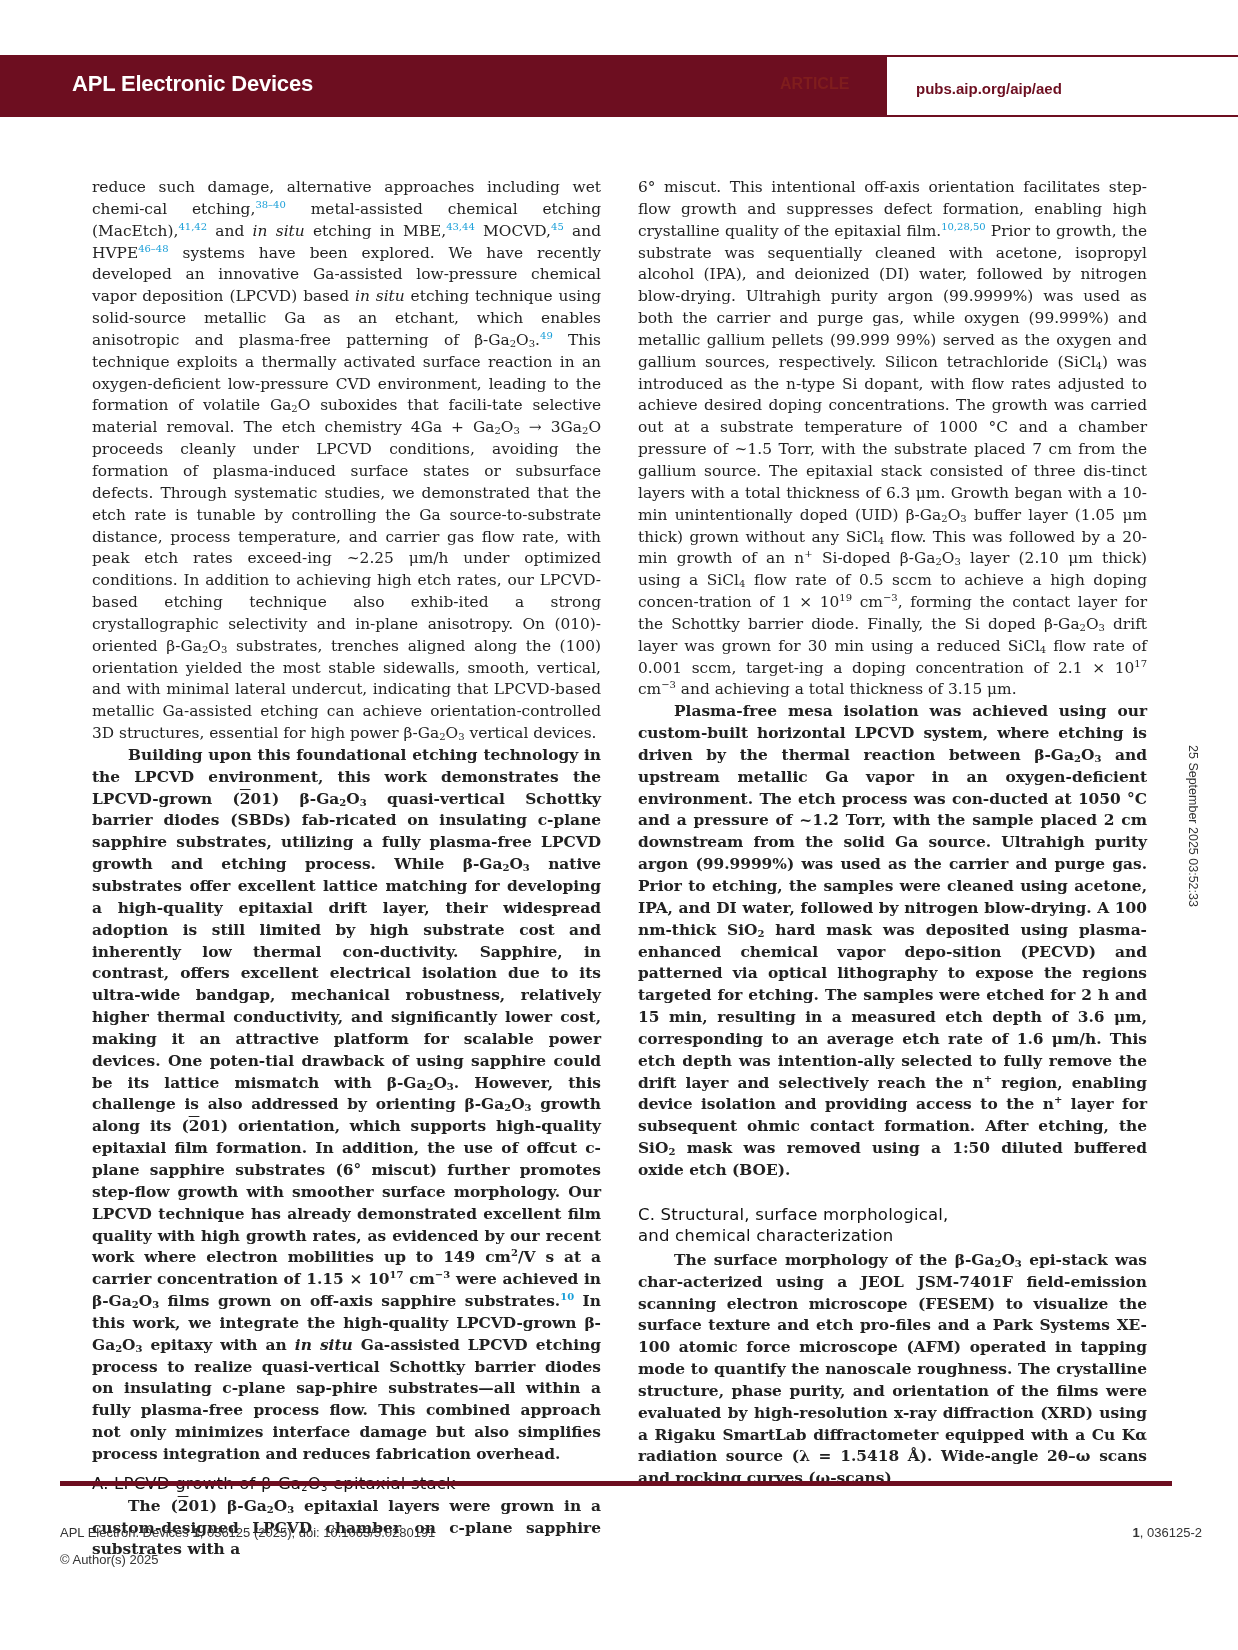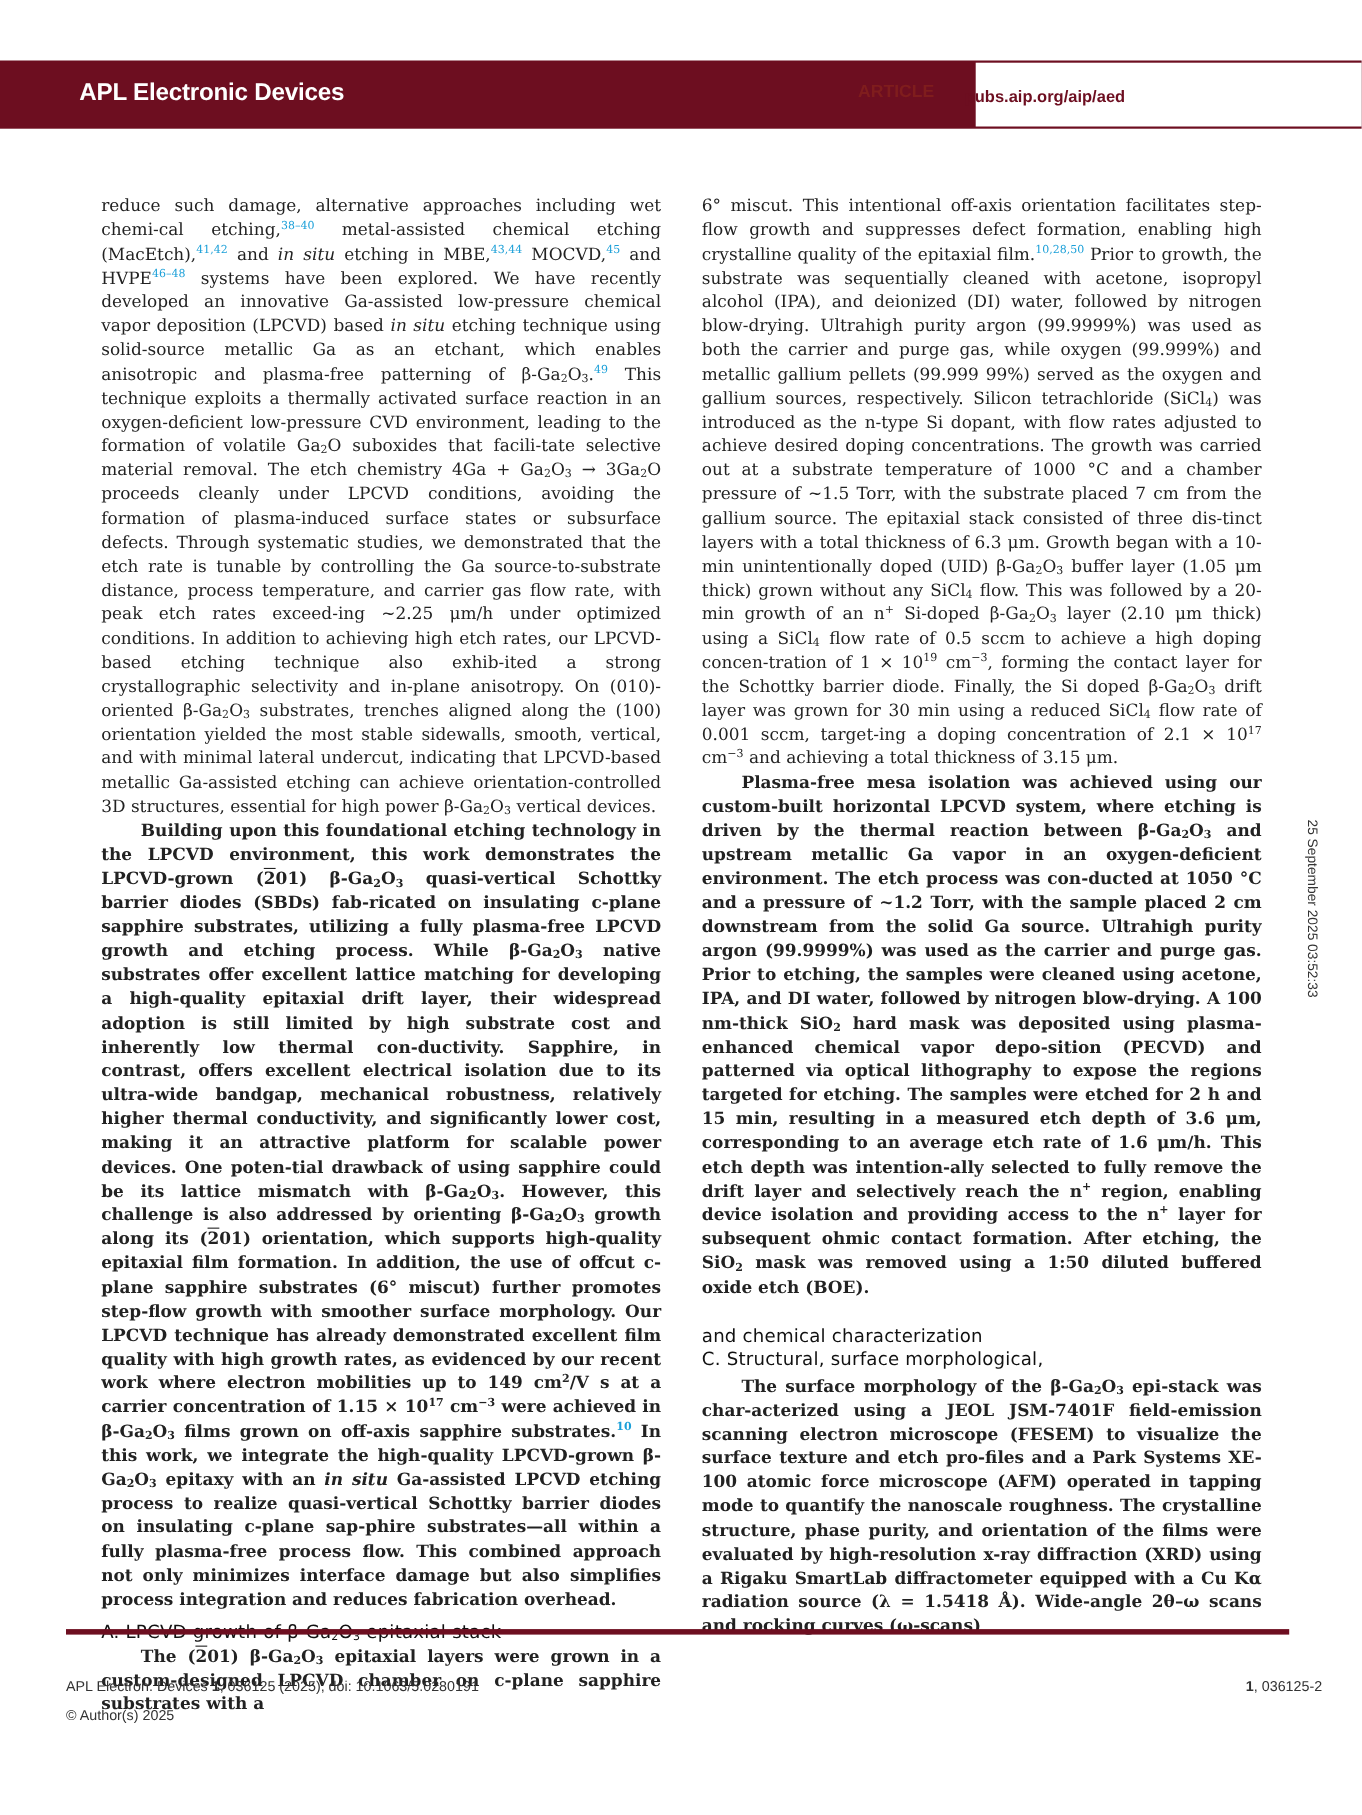--- a/index.html
+++ b/index.html
@@ -1,21 +1,21 @@
 <!DOCTYPE html>
 <html><head>
 <meta charset="utf-8">
 <style>
   * { box-sizing: border-box; margin: 0; padding: 0; }
   body { width: 1238px; height: 1650px; background: #ffffff; position: relative; overflow: hidden; font-family: "DejaVu Serif", serif; color: #222; }
   .header-band { position: absolute; left: 0; top: 55px; width: 1238px; height: 62px; background: #6d0e20; }
   .journal-title { position: absolute; left: 72px; top: 71px; font-family: "Liberation Sans", sans-serif; font-weight: bold; font-size: 22px; color: #ffffff; letter-spacing: -0.2px; }
   .article-label { position: absolute; left: 780px; top: 75px; font-family: "Liberation Sans", sans-serif; font-weight: bold; font-size: 16px; color: #7f1d1d; }
   .url-box { position: absolute; left: 887px; top: 57px; width: 351px; height: 58px; background: #ffffff; }
-  .url-text { position: absolute; left: 877px; top: 80px; font-family: "Liberation Sans", sans-serif; font-weight: bold; font-size: 15px; color: #6d0e20; }
+  .url-text { position: absolute; left: 916px; top: 80px; font-family: "Liberation Sans", sans-serif; font-weight: bold; font-size: 15px; color: #6d0e20; }
   .col { position: absolute; width: 509px; font-size: 15.4px; line-height: 21.85px; text-align: justify; hyphens: manual; }
   .col-left { left: 92px; top: 177px; }
   .col-right { left: 638px; top: 177px; }
   .col p { margin: 0; }
   .indent { text-indent: 36px; font-weight: bold; }
   .ref { color: #1a9fd8; font-size: 10px; vertical-align: 6px; line-height: 0; }
   sub { font-size: 10px; vertical-align: -2px; line-height: 0; }
   sup { font-size: 10px; vertical-align: 6px; line-height: 0; }
   .ov { text-decoration: overline; }
   .sec-head { font-family: "DejaVu Sans", sans-serif; font-size: 16.5px; line-height: 21px; color: #111; font-weight: 500; letter-spacing: 0.2px; }
@@ -51,22 +51,22 @@
   <p class="indent"><span>The (</span><span class="ov">2</span><span>01) β-Ga</span><sub>2</sub><span>O</span><sub>3</sub><span> epitaxial layers were grown in a custom-designed LPCVD chamber on c-plane sapphire substrates with a</span></p>
 </div>
 
 <div class="col col-right">
   <p><span>6° miscut. This intentional off-axis orientation facilitates step-flow growth and suppresses defect formation, enabling high crystalline quality of the epitaxial film.</span><sup class="ref">10,28,50</sup><span> Prior to growth, the substrate was sequentially cleaned with acetone, isopropyl alcohol (IPA), and deionized (DI) water, followed by nitrogen blow-drying. Ultrahigh purity argon (99.9999%) was used as both the carrier and purge gas, while oxygen (99.999%) and metallic gallium pellets (99.999 99%) served as the oxygen and gallium sources, respectively. Silicon tetrachloride (SiCl</span><sub>4</sub><span>) was introduced as the n-type Si dopant, with flow rates adjusted to achieve desired doping concentrations. The growth was carried out at a substrate temperature of 1000 °C and a chamber pressure of ~1.5 Torr, with the substrate placed 7 cm from the gallium source. The epitaxial stack consisted of three dis-tinct layers with a total thickness of 6.3 μm. Growth began with a 10-min unintentionally doped (UID) β-Ga</span><sub>2</sub><span>O</span><sub>3</sub><span> buffer layer (1.05 μm thick) grown without any SiCl</span><sub>4</sub><span> flow. This was followed by a 20-min growth of an n</span><sup>+</sup><span> Si-doped β-Ga</span><sub>2</sub><span>O</span><sub>3</sub><span> layer (2.10 μm thick) using a SiCl</span><sub>4</sub><span> flow rate of 0.5 sccm to achieve a high doping concen-tration of 1 × 10</span><sup>19</sup><span> cm</span><sup>−3</sup><span>, forming the contact layer for the Schottky barrier diode. Finally, the Si doped β-Ga</span><sub>2</sub><span>O</span><sub>3</sub><span> drift layer was grown for 30 min using a reduced SiCl</span><sub>4</sub><span> flow rate of 0.001 sccm, target-ing a doping concentration of 2.1 × 10</span><sup>17</sup><span> cm</span><sup>−3</sup><span> and achieving a total thickness of 3.15 μm.</span></p>
 
 
   <p class="indent"><span>Plasma-free mesa isolation was achieved using our custom-built horizontal LPCVD system, where etching is driven by the thermal reaction between β-Ga</span><sub>2</sub><span>O</span><sub>3</sub><span> and upstream metallic Ga vapor in an oxygen-deficient environment. The etch process was con-ducted at 1050 °C and a pressure of ~1.2 Torr, with the sample placed 2 cm downstream from the solid Ga source. Ultrahigh purity argon (99.9999%) was used as the carrier and purge gas. Prior to etching, the samples were cleaned using acetone, IPA, and DI water, followed by nitrogen blow-drying. A 100 nm-thick SiO</span><sub>2</sub><span> hard mask was deposited using plasma-enhanced chemical vapor depo-sition (PECVD) and patterned via optical lithography to expose the regions targeted for etching. The samples were etched for 2 h and 15 min, resulting in a measured etch depth of 3.6 μm, corresponding to an average etch rate of 1.6 μm/h. This etch depth was intention-ally selected to fully remove the drift layer and selectively reach the n</span><sup>+</sup><span> region, enabling device isolation and providing access to the n</span><sup>+</sup><span> layer for subsequent ohmic contact formation. After etching, the SiO</span><sub>2</sub><span> mask was removed using a 1:50 diluted buffered oxide etch (BOE).</span></p>
 
   <div class="sec-head sec-c">
+      <div>C. Structural, surface morphological,</div>
       <div>and chemical characterization</div>
-      <div>C. Structural, surface morphological,</div>
     </div>
 
   <p class="indent"><span>The surface morphology of the β-Ga</span><sub>2</sub><span>O</span><sub>3</sub><span> epi-stack was char-acterized using a JEOL JSM-7401F field-emission scanning electron microscope (FESEM) to visualize the surface texture and etch pro-files and a Park Systems XE-100 atomic force microscope (AFM) operated in tapping mode to quantify the nanoscale roughness. The crystalline structure, phase purity, and orientation of the films were evaluated by high-resolution x-ray diffraction (XRD) using a Rigaku SmartLab diffractometer equipped with a Cu Kα radiation source (λ = 1.5418 Å). Wide-angle 2θ–ω scans and rocking curves (ω-scans)</span></p>
 </div>
 
 <div class="footer-rule"></div>
 <div class="footer-cite"><span>APL Electron. Devices </span><b class="vol">1</b><span>, 036125 (2025); doi: 10.1063/5.0280191</span></div>
 <div class="footer-copy">© Author(s) 2025</div>
 <div class="footer-page"><b class="vol">1</b><span>, 036125-2</span></div>
 

